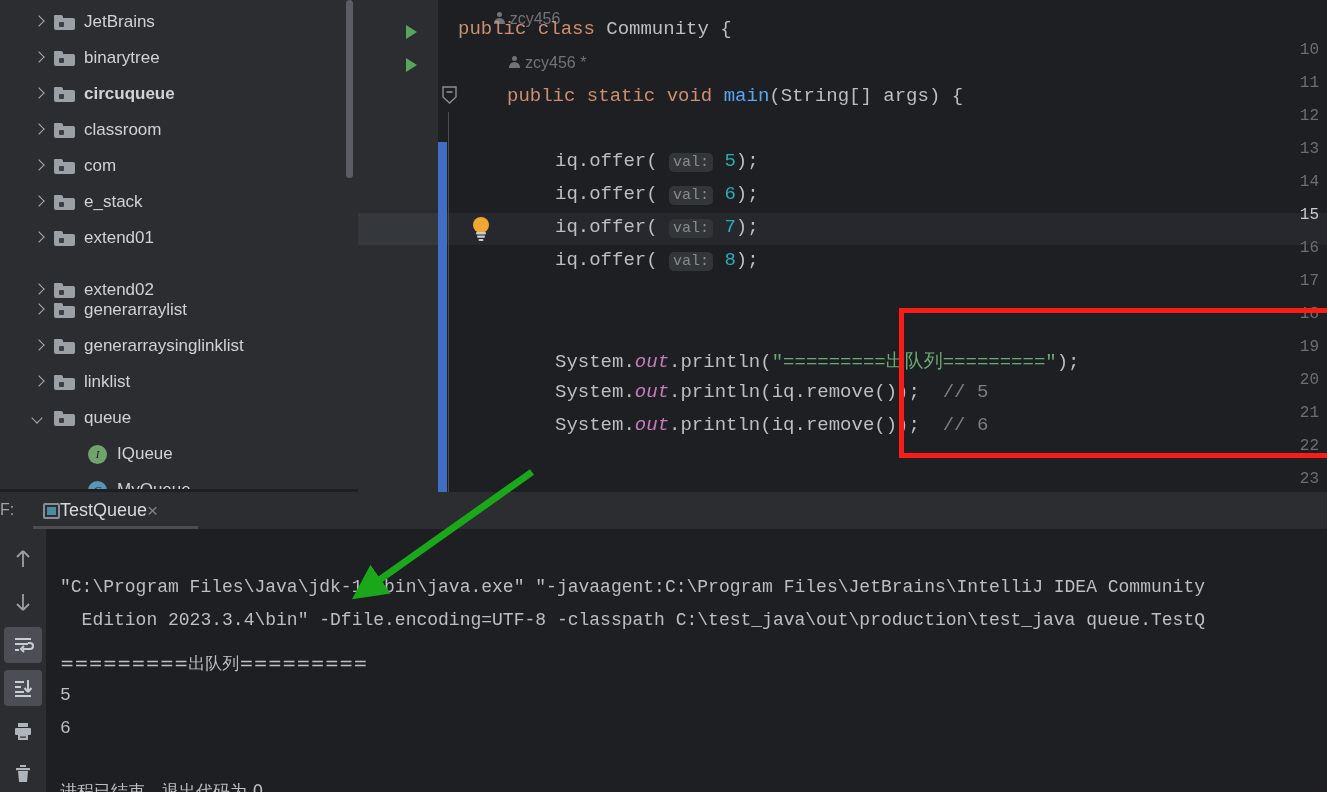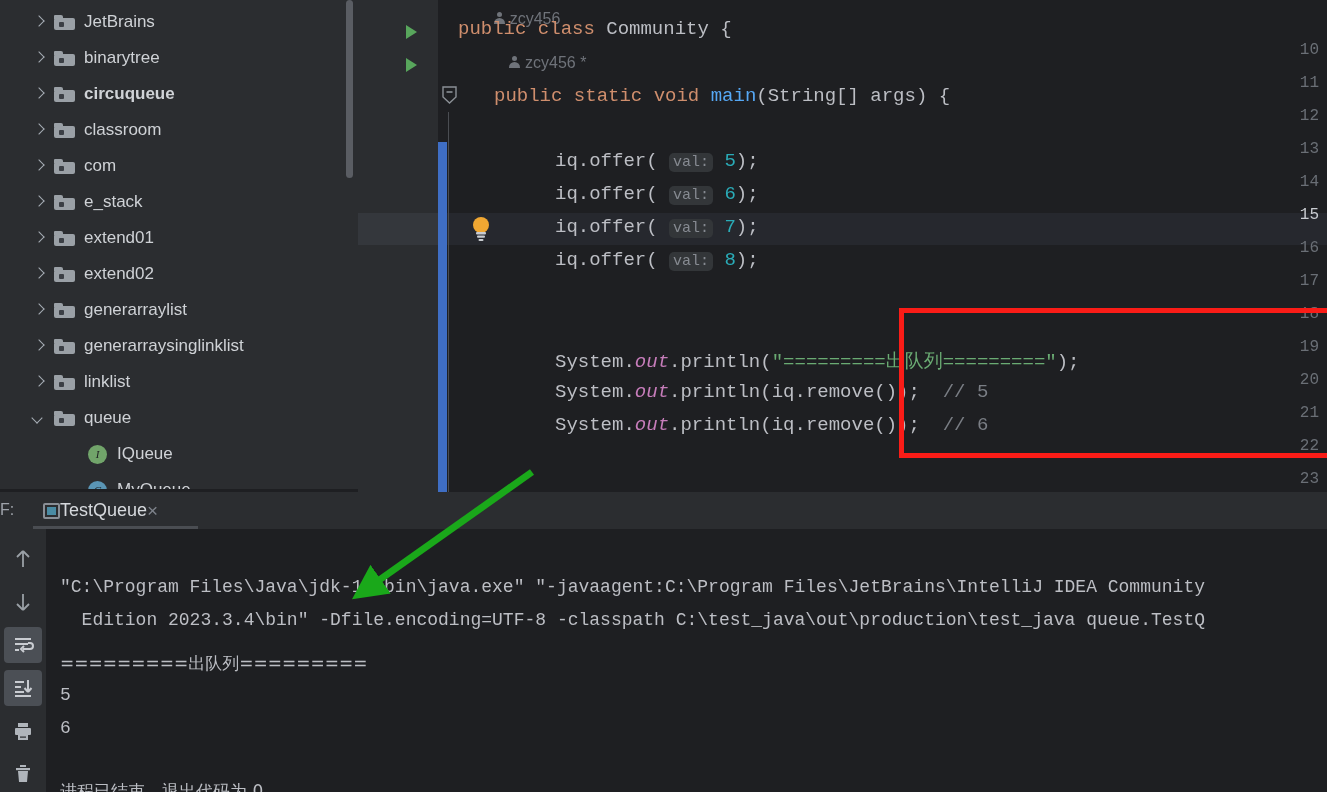--- a/index.html
+++ b/index.html
@@ -257,21 +257,21 @@
           </span>
           <span>e_stack</span>
         </div>
         <div class="tree-row" style="top: 220px; position: absolute; left: 0px; right: 0px;">
           <span class="chev"></span>
           <span class="folder-ico">
             <span class="folder-dot"></span>
           </span>
           <span>extend01</span>
         </div>
-        <div class="tree-row" style="top: 256px; position: absolute; left: 0px; right: 0px;">
+        <div class="tree-row" style="top: 272px; position: absolute; left: 0px; right: 0px;">
           <span class="chev"></span>
           <span class="folder-ico">
             <span class="folder-dot"></span>
           </span>
           <span>extend02</span>
         </div>
         <div class="tree-row" style="top: 292px; position: absolute; left: 0px; right: 0px;">
           <span class="chev"></span>
           <span class="folder-ico">
             <span class="folder-dot"></span>
@@ -355,21 +355,21 @@
     </div>
 
     <div class="code anno" style="left:108px; top:-8px;">
       <span class="person-ico"></span><span>zcy456</span>
     </div>
 
     <div class="code" style="top:18px;"><span class="kw">public</span> <span class="kw">class</span> <span>Community {</span></div>
 
     <div class="code anno" style="left:150px; top:54px;"><span class="person-ico"></span><span>zcy456 *</span></div>
 
-    <div class="code" style="left:136px; top:85px;"><span class="kw">public</span> <span class="kw">static</span> <span class="kw">void</span> <span class="meth">main</span><span>(String[] args) {</span></div>
+    <div class="code" style="left:149px; top:85px;"><span class="kw">public</span> <span class="kw">static</span> <span class="kw">void</span> <span class="meth">main</span><span>(String[] args) {</span></div>
 
 
     <div id="offer-lines">
         <div class="code" style="left: 197px; top: 150px;"><span>iq.offer( </span><span class="hint">val:</span> <span class="num">5</span><span>);</span></div>
         <div class="code" style="left: 197px; top: 183px;"><span>iq.offer( </span><span class="hint">val:</span> <span class="num">6</span><span>);</span></div>
         <div class="code" style="left: 197px; top: 216px;"><span>iq.offer( </span><span class="hint">val:</span> <span class="num">7</span><span>);</span></div>
         <div class="code" style="left: 197px; top: 249px;"><span>iq.offer( </span><span class="hint">val:</span> <span class="num">8</span><span>);</span></div>
       </div>
 
     <div class="code" style="left:197px; top:348px;"><span>System.</span><span class="fld">out</span><span>.println(</span><span class="str">"=========出队列========="</span><span>);</span></div>

